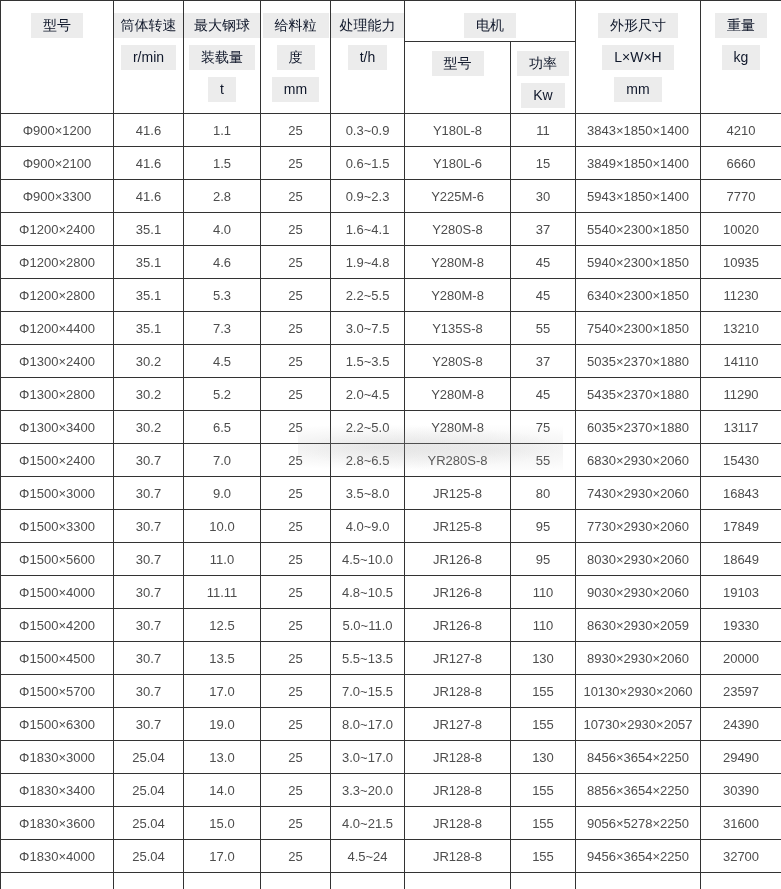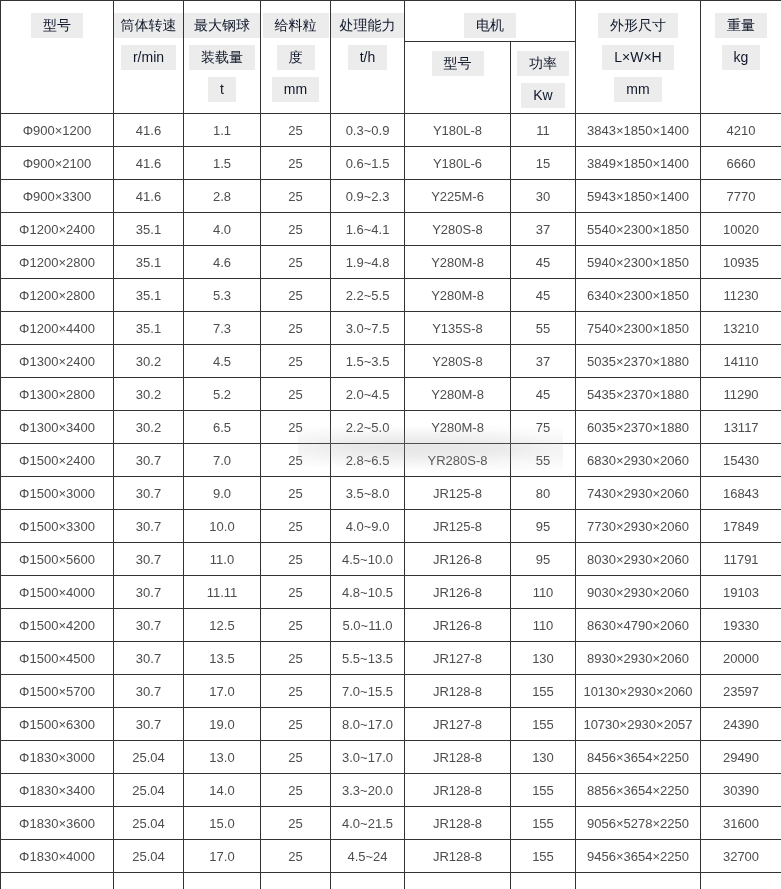--- a/index.html
+++ b/index.html
@@ -319,42 +319,42 @@
       </tr>
       <tr>
         <td>Φ1500×5600</td>
         <td>30.7</td>
         <td>11.0</td>
         <td>25</td>
         <td>4.5~10.0</td>
         <td>JR126-8</td>
         <td>95</td>
         <td>8030×2930×2060</td>
-        <td>11791</td>
+        <td>18649</td>
       </tr>
       <tr>
         <td>Φ1500×4000</td>
         <td>30.7</td>
         <td>11.11</td>
         <td>25</td>
         <td>4.8~10.5</td>
         <td>JR126-8</td>
         <td>110</td>
         <td>9030×2930×2060</td>
         <td>19103</td>
       </tr>
       <tr>
         <td>Φ1500×4200</td>
         <td>30.7</td>
         <td>12.5</td>
         <td>25</td>
         <td>5.0~11.0</td>
         <td>JR126-8</td>
         <td>110</td>
-        <td>8630×4790×2060</td>
+        <td>8630×2930×2059</td>
         <td>19330</td>
       </tr>
       <tr>
         <td>Φ1500×4500</td>
         <td>30.7</td>
         <td>13.5</td>
         <td>25</td>
         <td>5.5~13.5</td>
         <td>JR127-8</td>
         <td>130</td>

